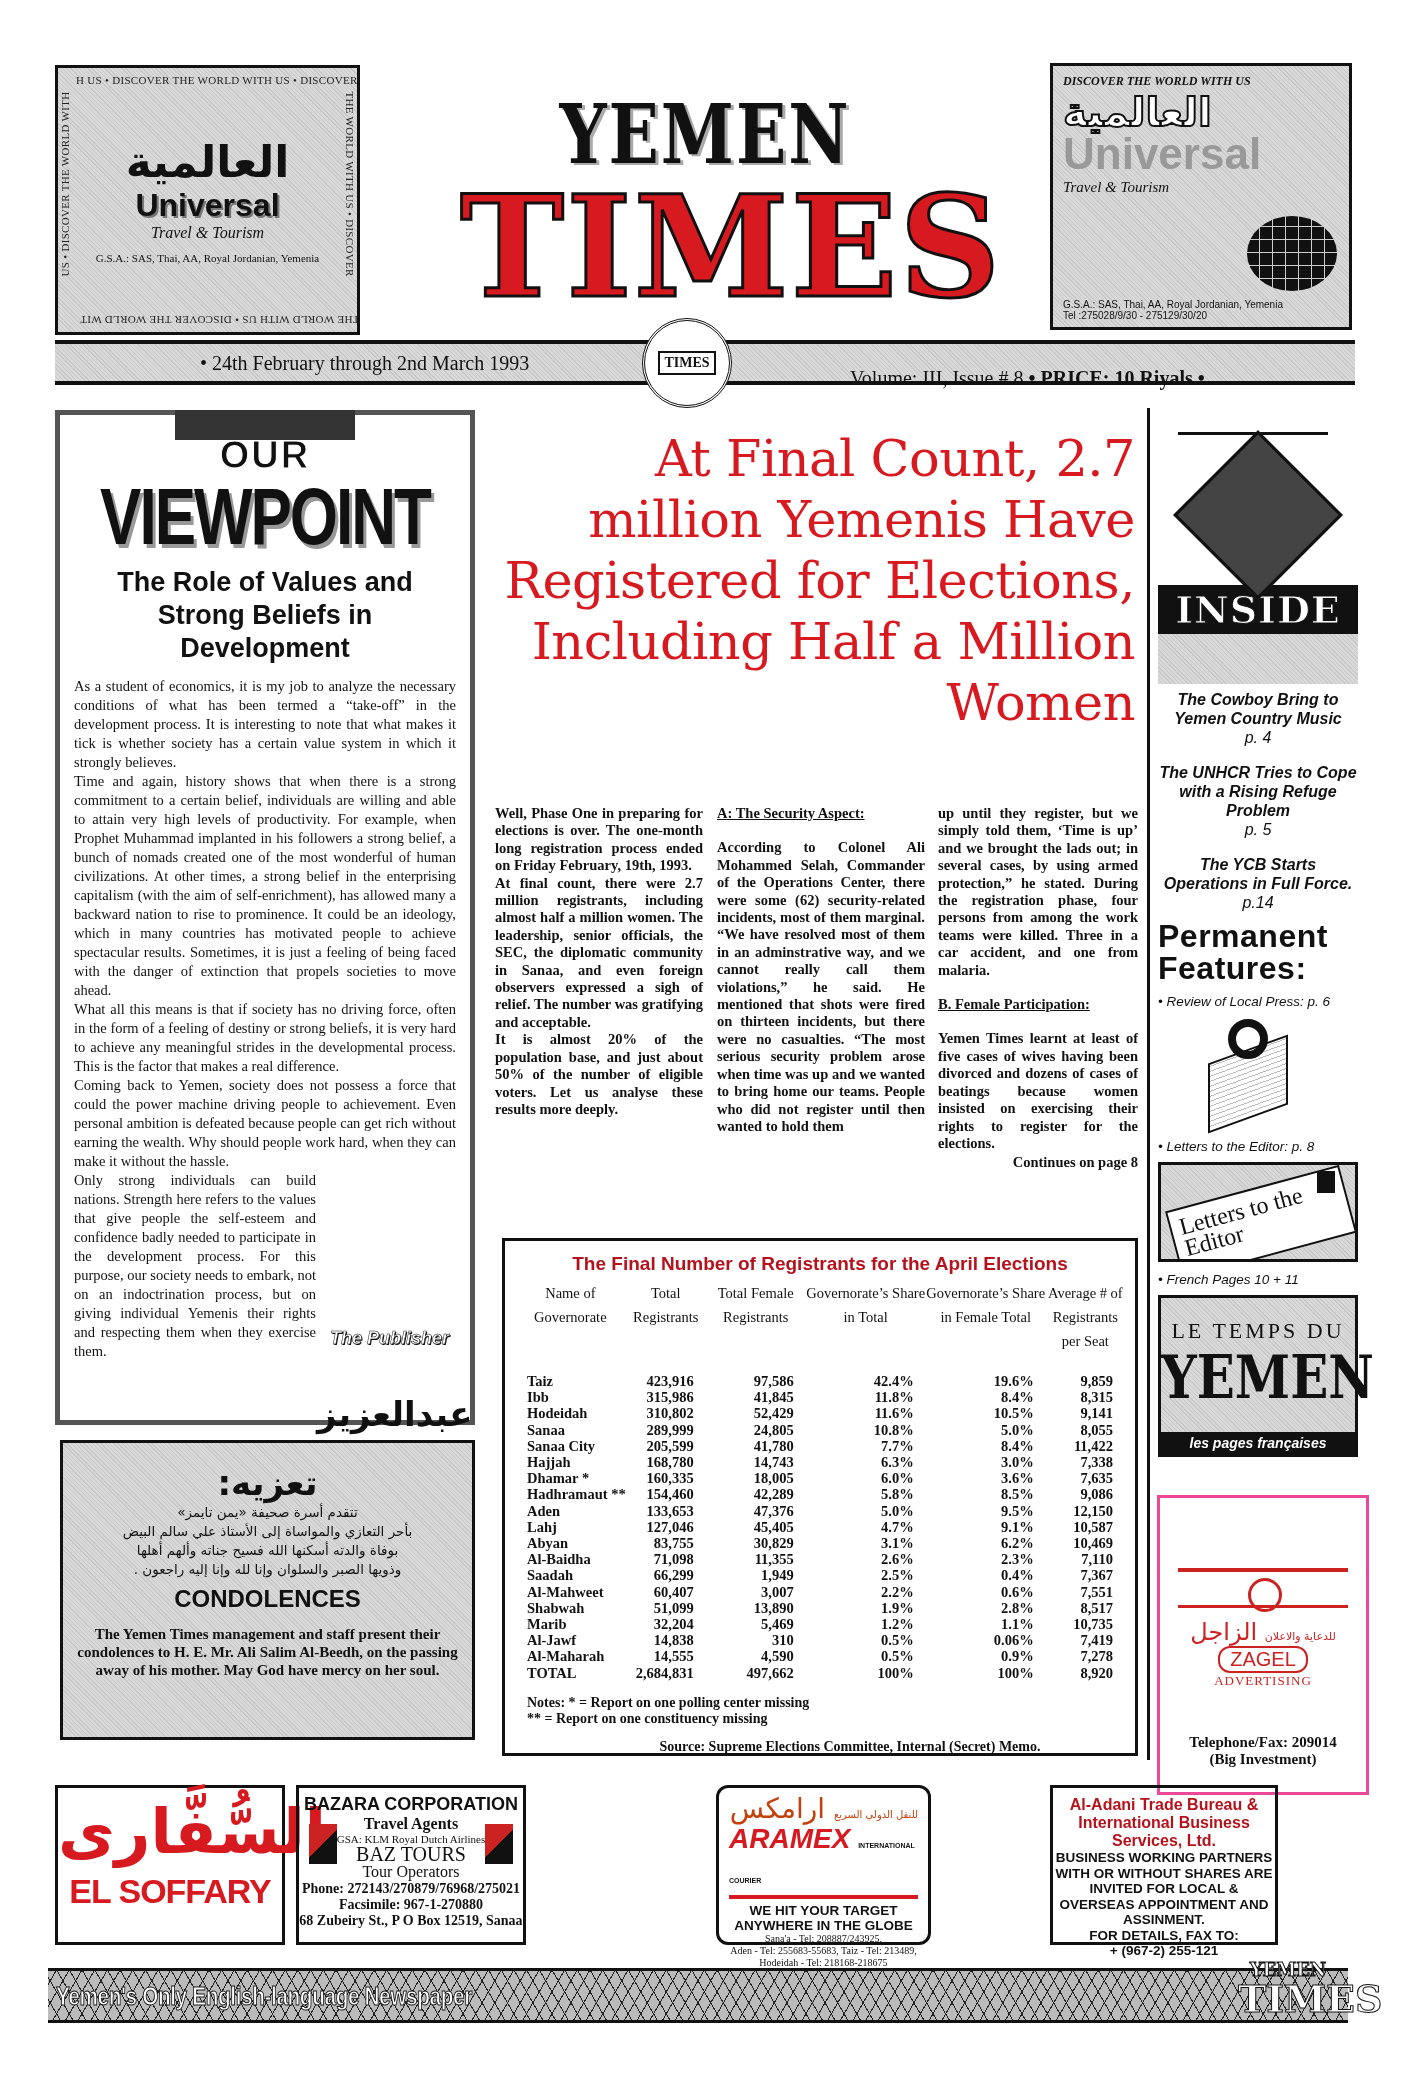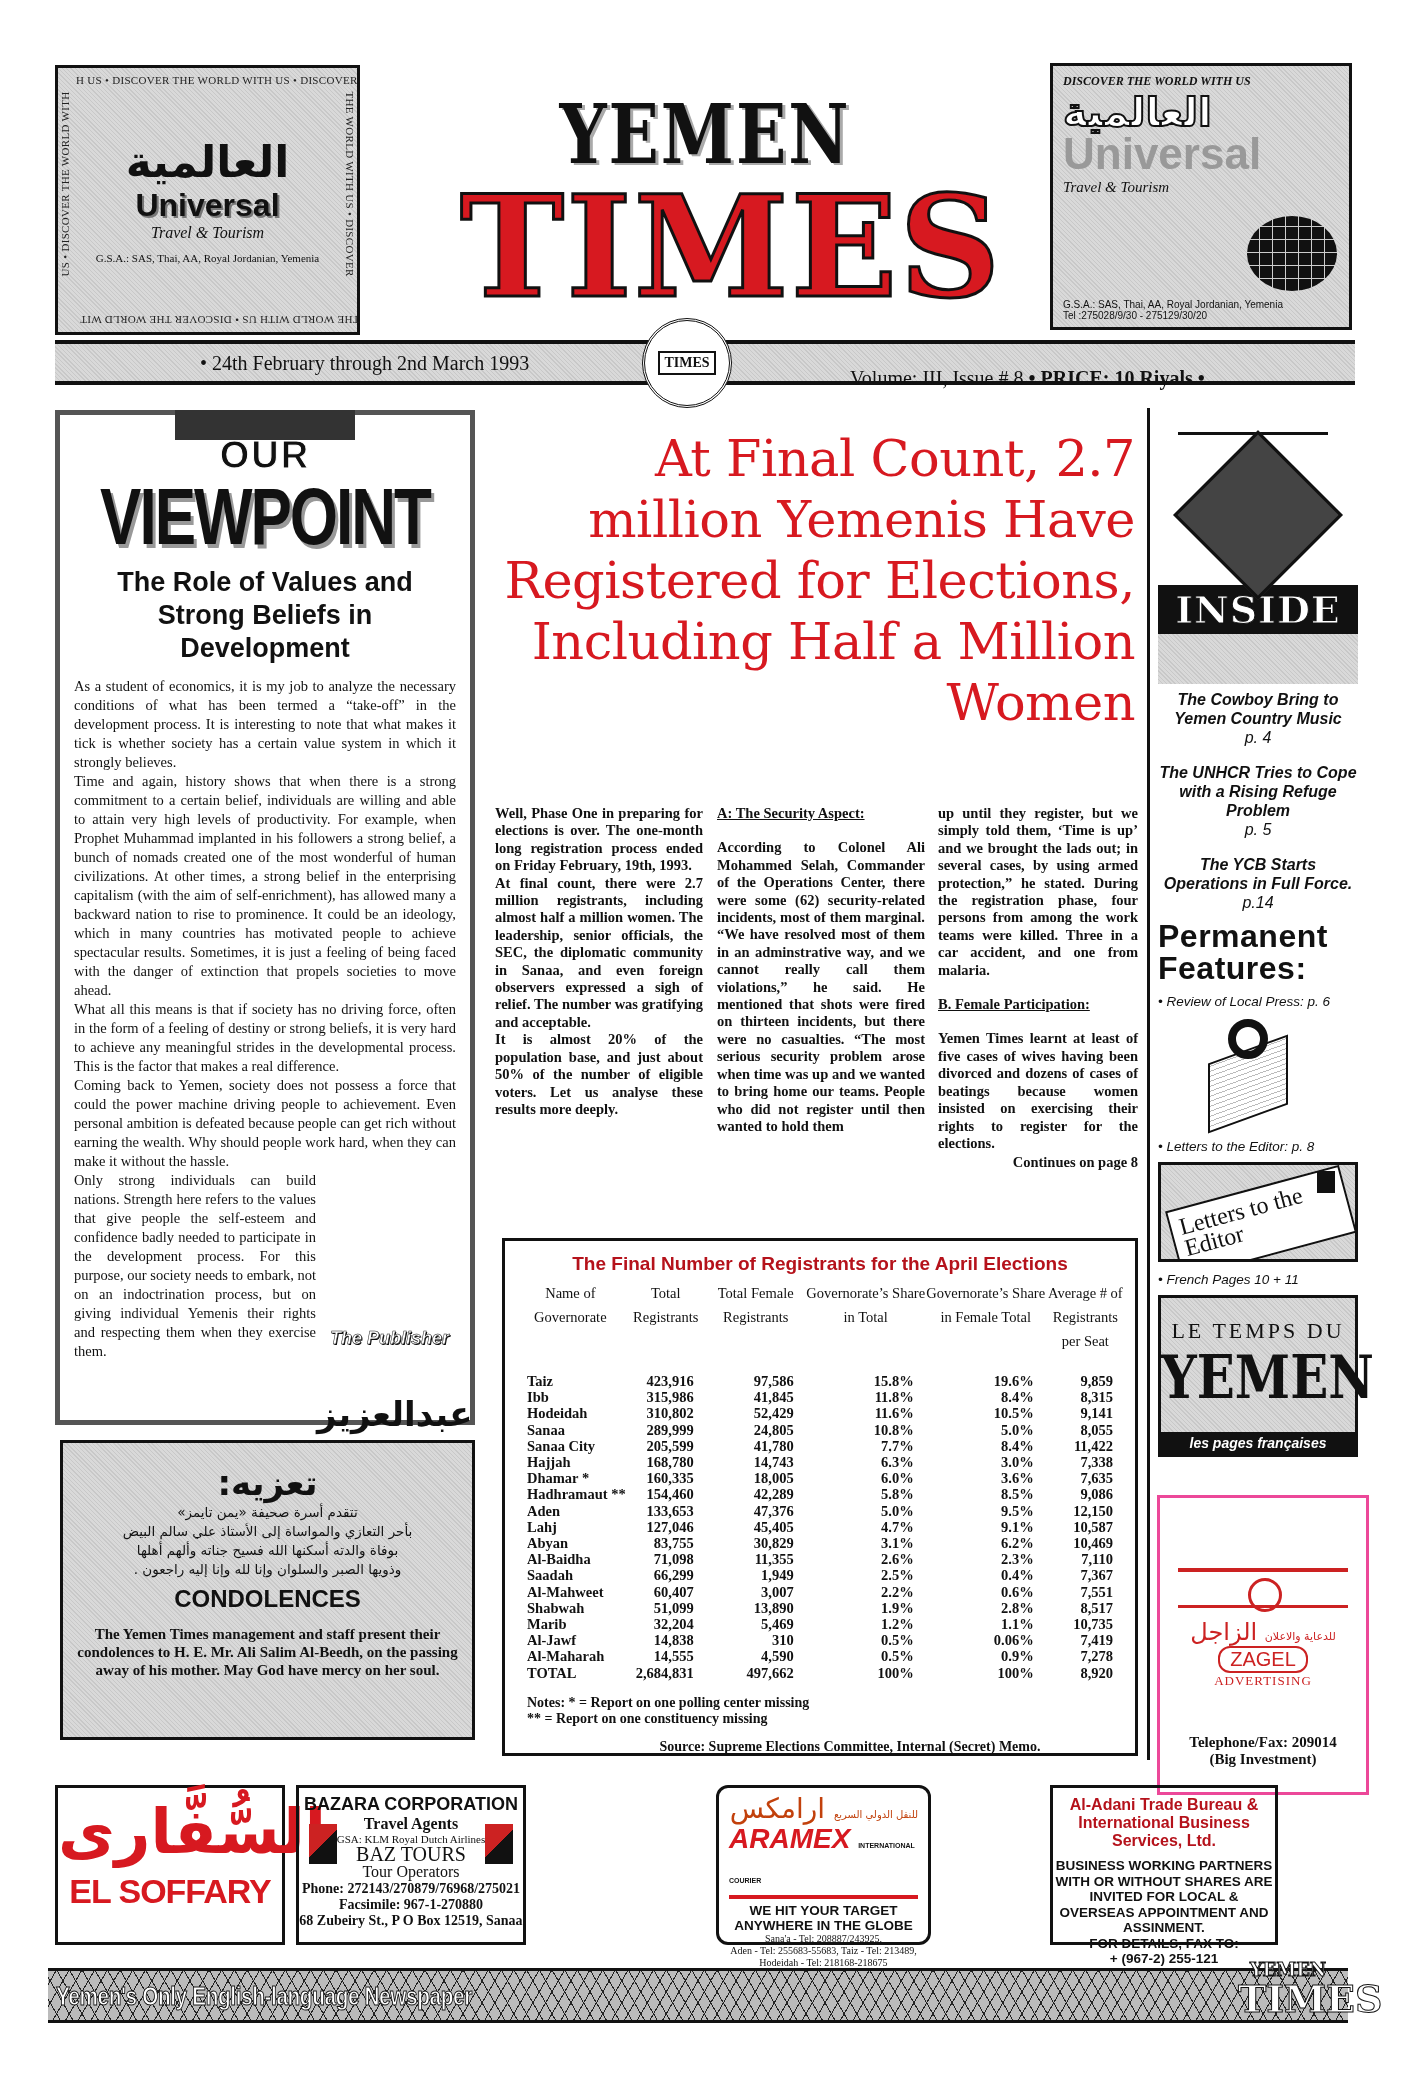--- a/index.html
+++ b/index.html
@@ -119,21 +119,21 @@
   .bazara .t4 { font-size: 16px; }
   .bazara .ph { font-size: 14px; font-weight: bold; line-height: 16px; }
   .bazara .logo { position: absolute; top: 36px; width: 28px; height: 40px; background: linear-gradient(135deg, #c22 50%, #111 50%); }
   .aramex { left: 716px; width: 215px; border-radius: 12px; padding: 4px 10px; }
   .aramex .ar { font-family: "DejaVu Sans", sans-serif; font-size: 28px; text-align: right; color: #c2410c; }
   .aramex .en { font-family: "Liberation Sans", sans-serif; font-style: italic; font-weight: bold; font-size: 28px; color: #d71920; text-align: left; border-bottom: 4px solid #d71920; line-height: 28px; }
   .aramex .tg { font-family: "Liberation Sans", sans-serif; font-weight: bold; font-size: 13.5px; line-height: 15px; margin-top: 4px; }
   .aramex .tel { font-size: 10px; line-height: 12px; }
   .adani { left: 1050px; width: 228px; padding-top: 8px; }
   .adani .h { color: #b5121b; font-family: "Liberation Sans", sans-serif; font-weight: bold; font-size: 16px; line-height: 18px; }
-  .adani .b { font-family: "Liberation Sans", sans-serif; font-weight: bold; font-size: 13.5px; line-height: 15.5px; margin-top: 8px; }
+  .adani .b { font-family: "Liberation Sans", sans-serif; font-weight: bold; font-size: 13.5px; line-height: 15.5px; }
 
   
   .footer { left: 48px; top: 1968px; width: 1300px; height: 55px; border-top: 3px solid #111; border-bottom: 3px solid #111; background-color: #bbb; background-image: repeating-linear-gradient(60deg, transparent 0 10px, #222 10px 11px), repeating-linear-gradient(-60deg, transparent 0 10px, #222 10px 11px); }
   .footer .slogan { position: absolute; left: 8px; top: 10px; font-family: "Liberation Sans", sans-serif; font-weight: bold; font-size: 26px; color: #fff; -webkit-text-stroke: 1px #111; transform: scaleX(0.8); transform-origin: left; letter-spacing: -0.5px; }
   .footer .logo { position: absolute; right: 10px; top: -12px; width: 100px; text-align: center; font-family: "DejaVu Serif", serif; font-weight: bold; color: #fff; -webkit-text-stroke: 1px #111; }
   .footer .logo .y { font-size: 18px; }
   .footer .logo .t { font-size: 38px; line-height: 38px; }
 </style>
 </head>
 <body>
@@ -234,21 +234,21 @@
         <th style="width:120px;">Governorate’s Share in Total</th>
         <th style="width:120px;">Governorate’s Share in Female Total</th>
         <th>Average # of Registrants per Seat</th>
       </tr>
     </thead>
     <tbody id="tbody">
         <tr>
           <td class="nm">Taiz</td>
           <td class="n v">423,916</td>
           <td class="n v">97,586</td>
-          <td class="n v">15.8%</td>
+          <td class="n v">42.4%</td>
           <td class="n v">19.6%</td>
           <td class="n v">9,859</td>
         </tr>
         <tr>
           <td class="nm">Ibb</td>
           <td class="n v">315,986</td>
           <td class="n v">41,845</td>
           <td class="n v">11.8%</td>
           <td class="n v">8.4%</td>
           <td class="n v">8,315</td>

